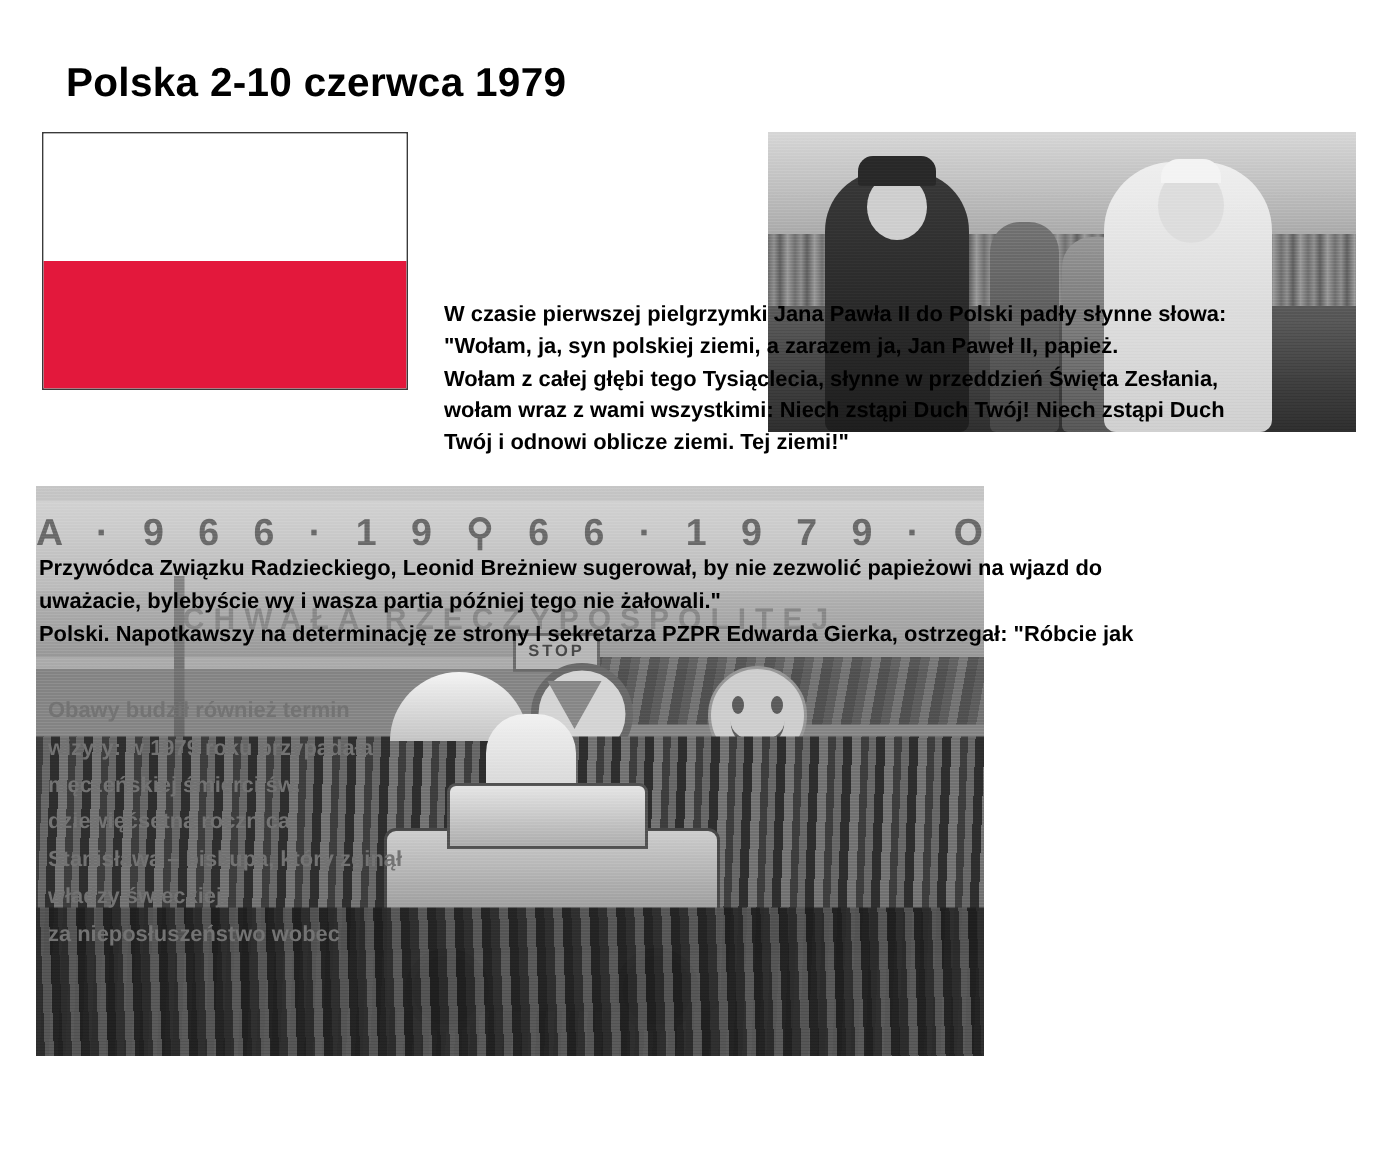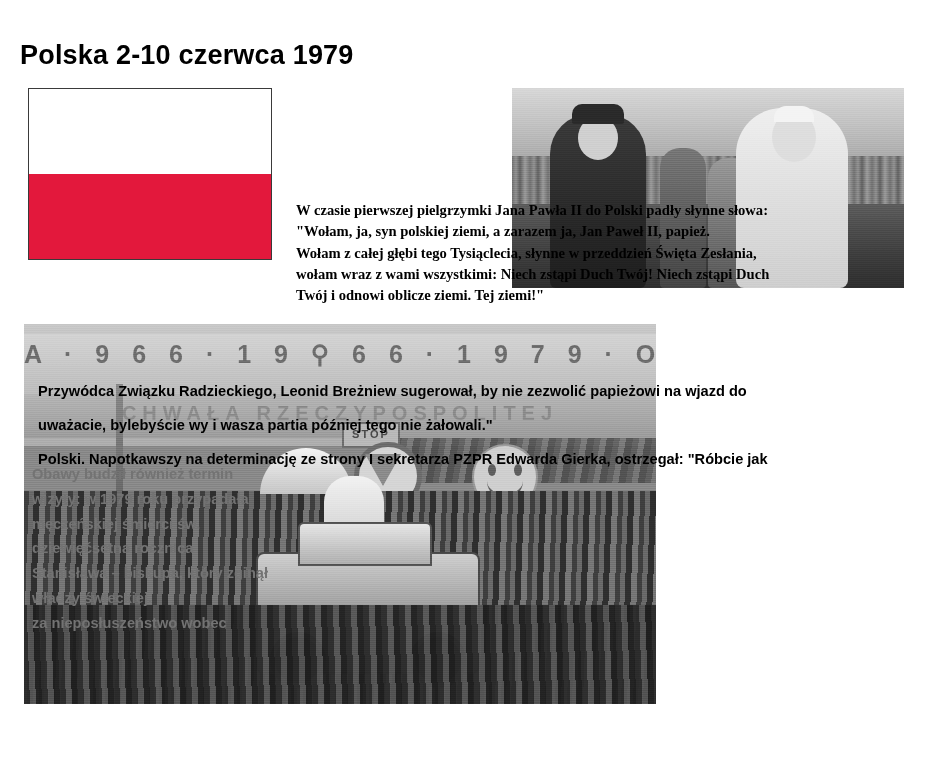--- a/index.html
+++ b/index.html
@@ -20,21 +20,21 @@
     position: absolute;
     left: 0; top: 0;
     width: 928px;
     height: 768px;
     background: #ffffff;
   }
 
   
   .slide-title {
     position: absolute;
-    left: 20px;
+    left: 44px;
     top: 40px;
     font-size: 27px;
     font-weight: bold;
     letter-spacing: 0.2px;
     color: #000;
     white-space: nowrap;
     text-align: right;
   }
 
   
@@ -135,21 +135,21 @@
   .quote-block {
     position: absolute;
     left: 296px;
     top: 200px;
     width: 610px;
     font-size: 14.6px;
     font-weight: bold;
     line-height: 1.46;
     color: #000;
   }
-  .quote-block p { margin: 0; font-family: Liberation Serif, serif; }
+  .quote-block p { margin: 0; }
 
   
   .photo-bottom {
     position: absolute;
     left: 24px;
     top: 324px;
     width: 632px;
     height: 380px;
     overflow: hidden;
     background: #8a8a8a;
@@ -287,21 +287,21 @@
   .brezhnev-block {
     position: absolute;
     left: 26px;
     top: 368px;
     width: 880px;
     font-size: 14.6px;
     font-weight: bold;
     line-height: 1.52;
     color: #000;
   }
-  .brezhnev-block p { margin: 12px; }
+  .brezhnev-block p { margin: 0; }
 
   .concerns-block {
     position: absolute;
     left: 32px;
     top: 462px;
     width: 290px;
     font-size: 14.6px;
     font-weight: bold;
     line-height: 1.70;
     color: #737373;

